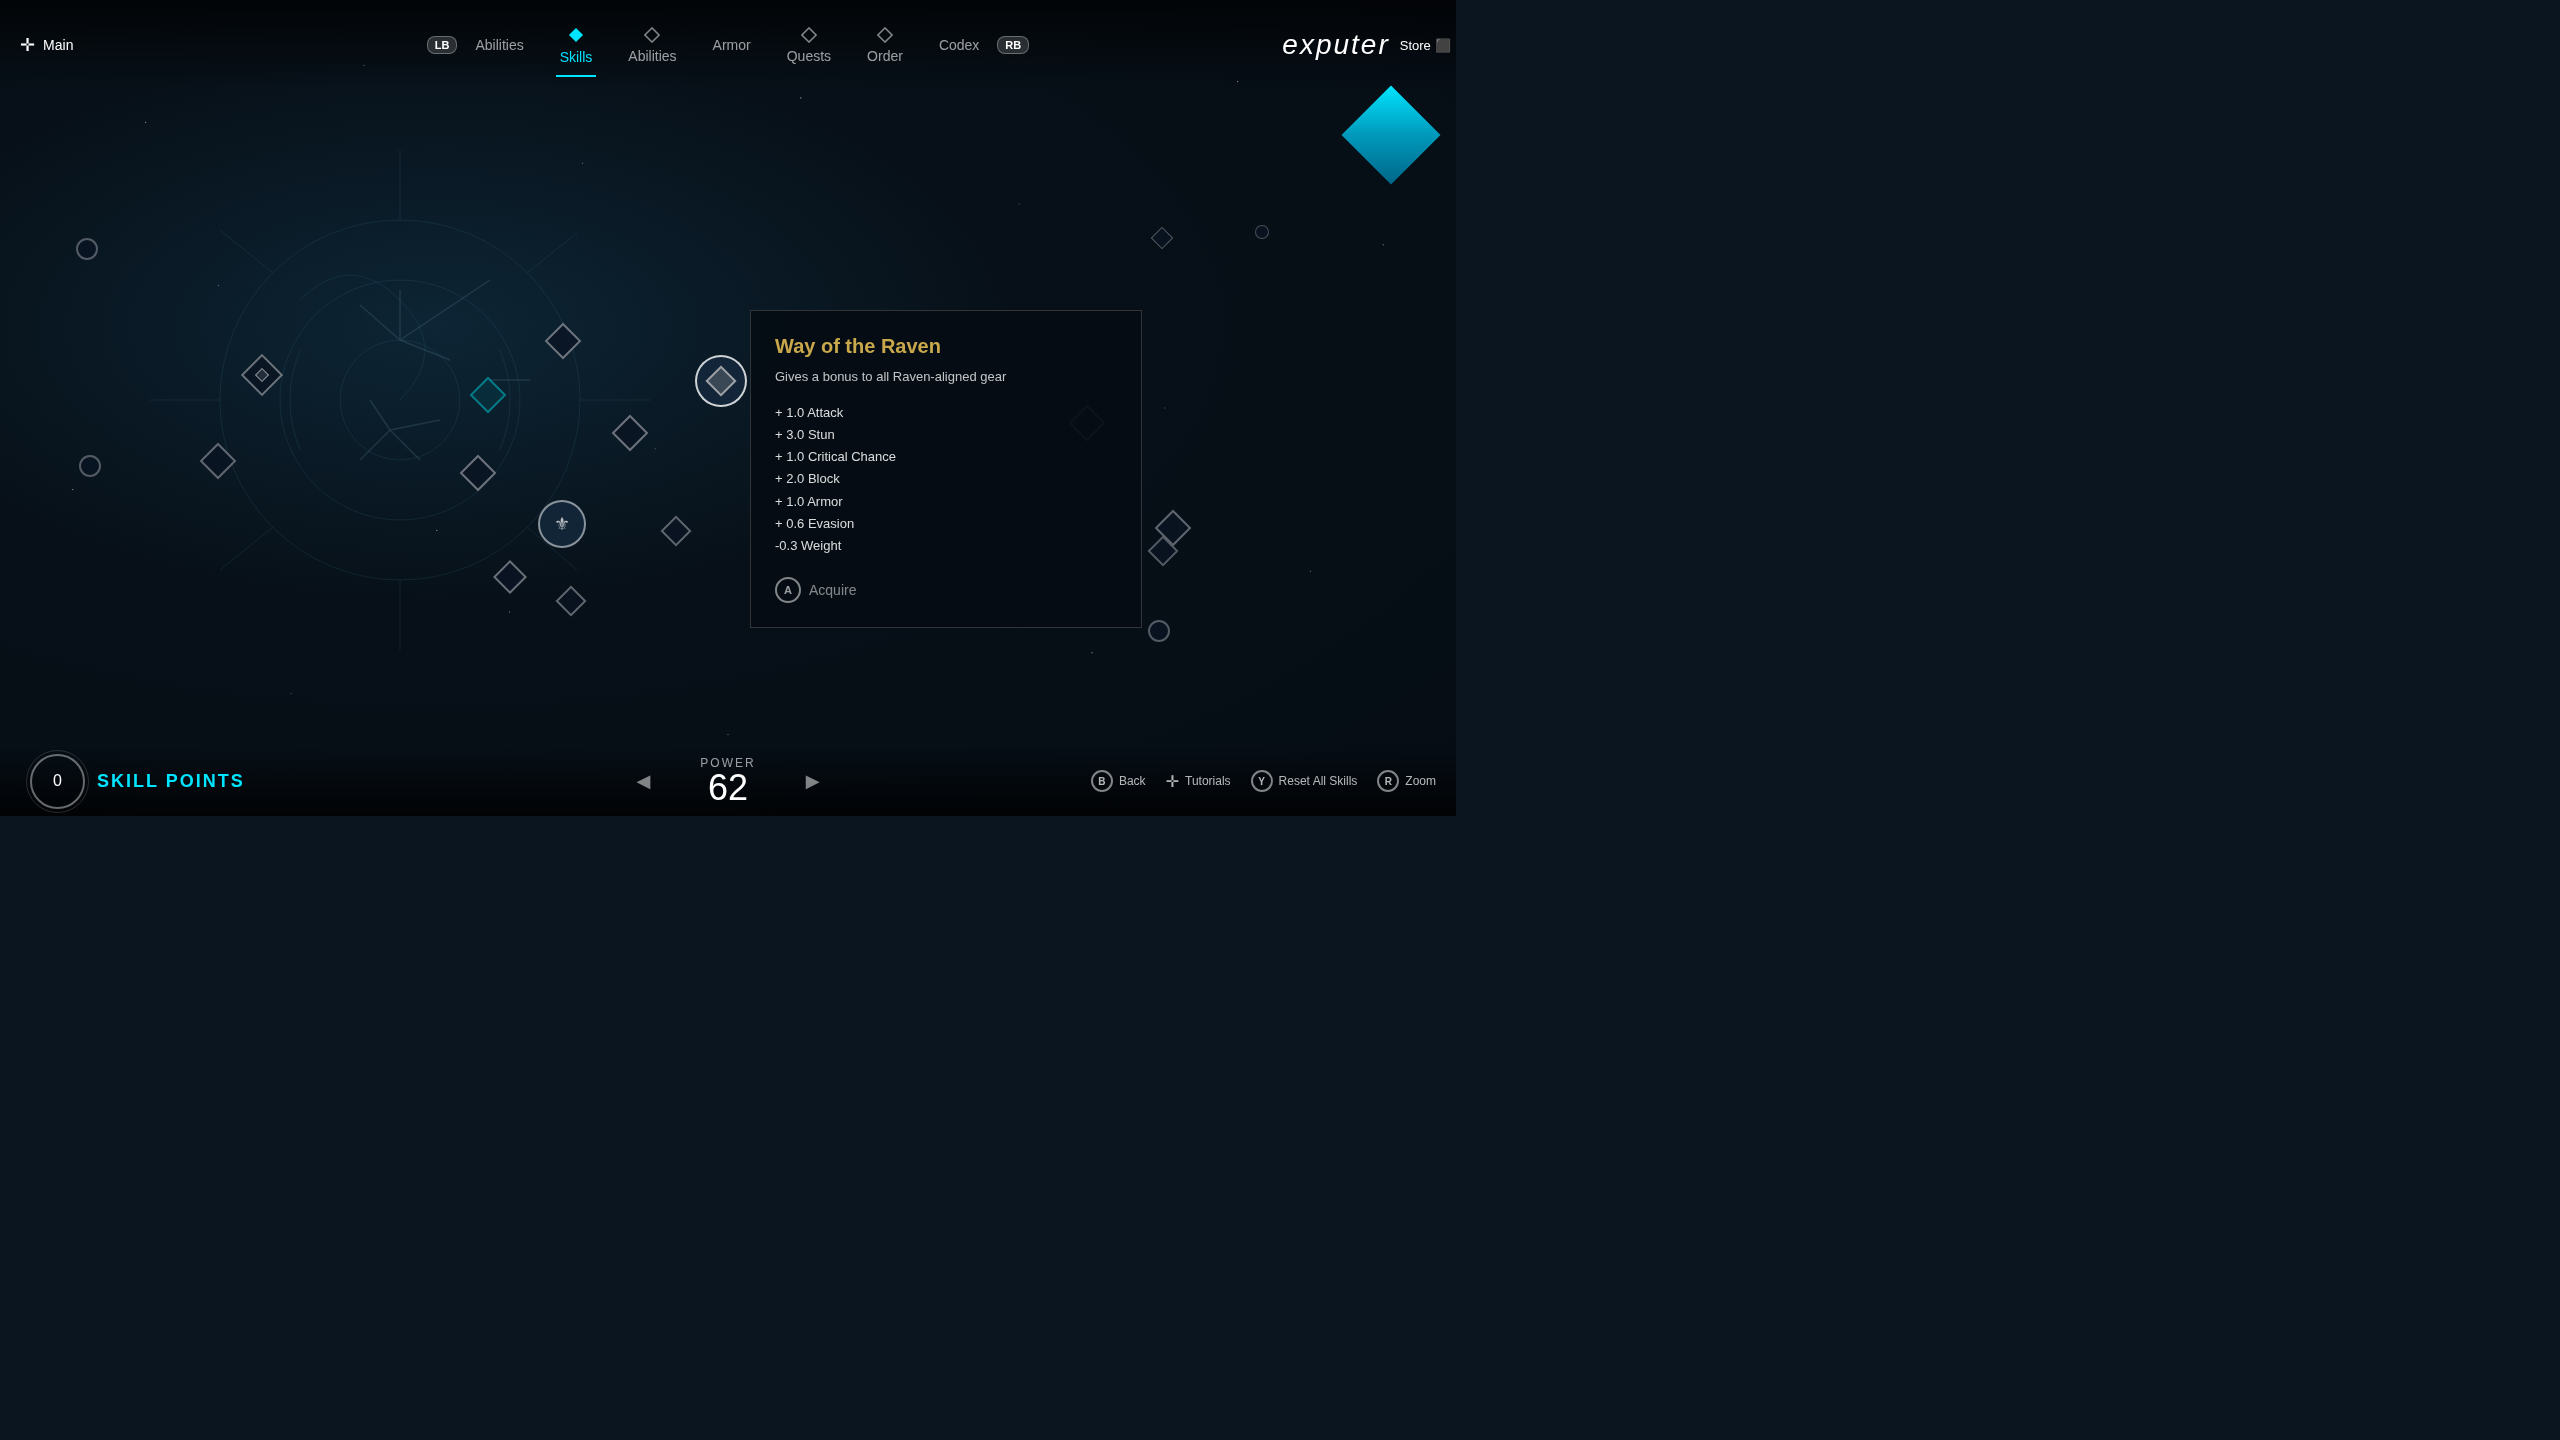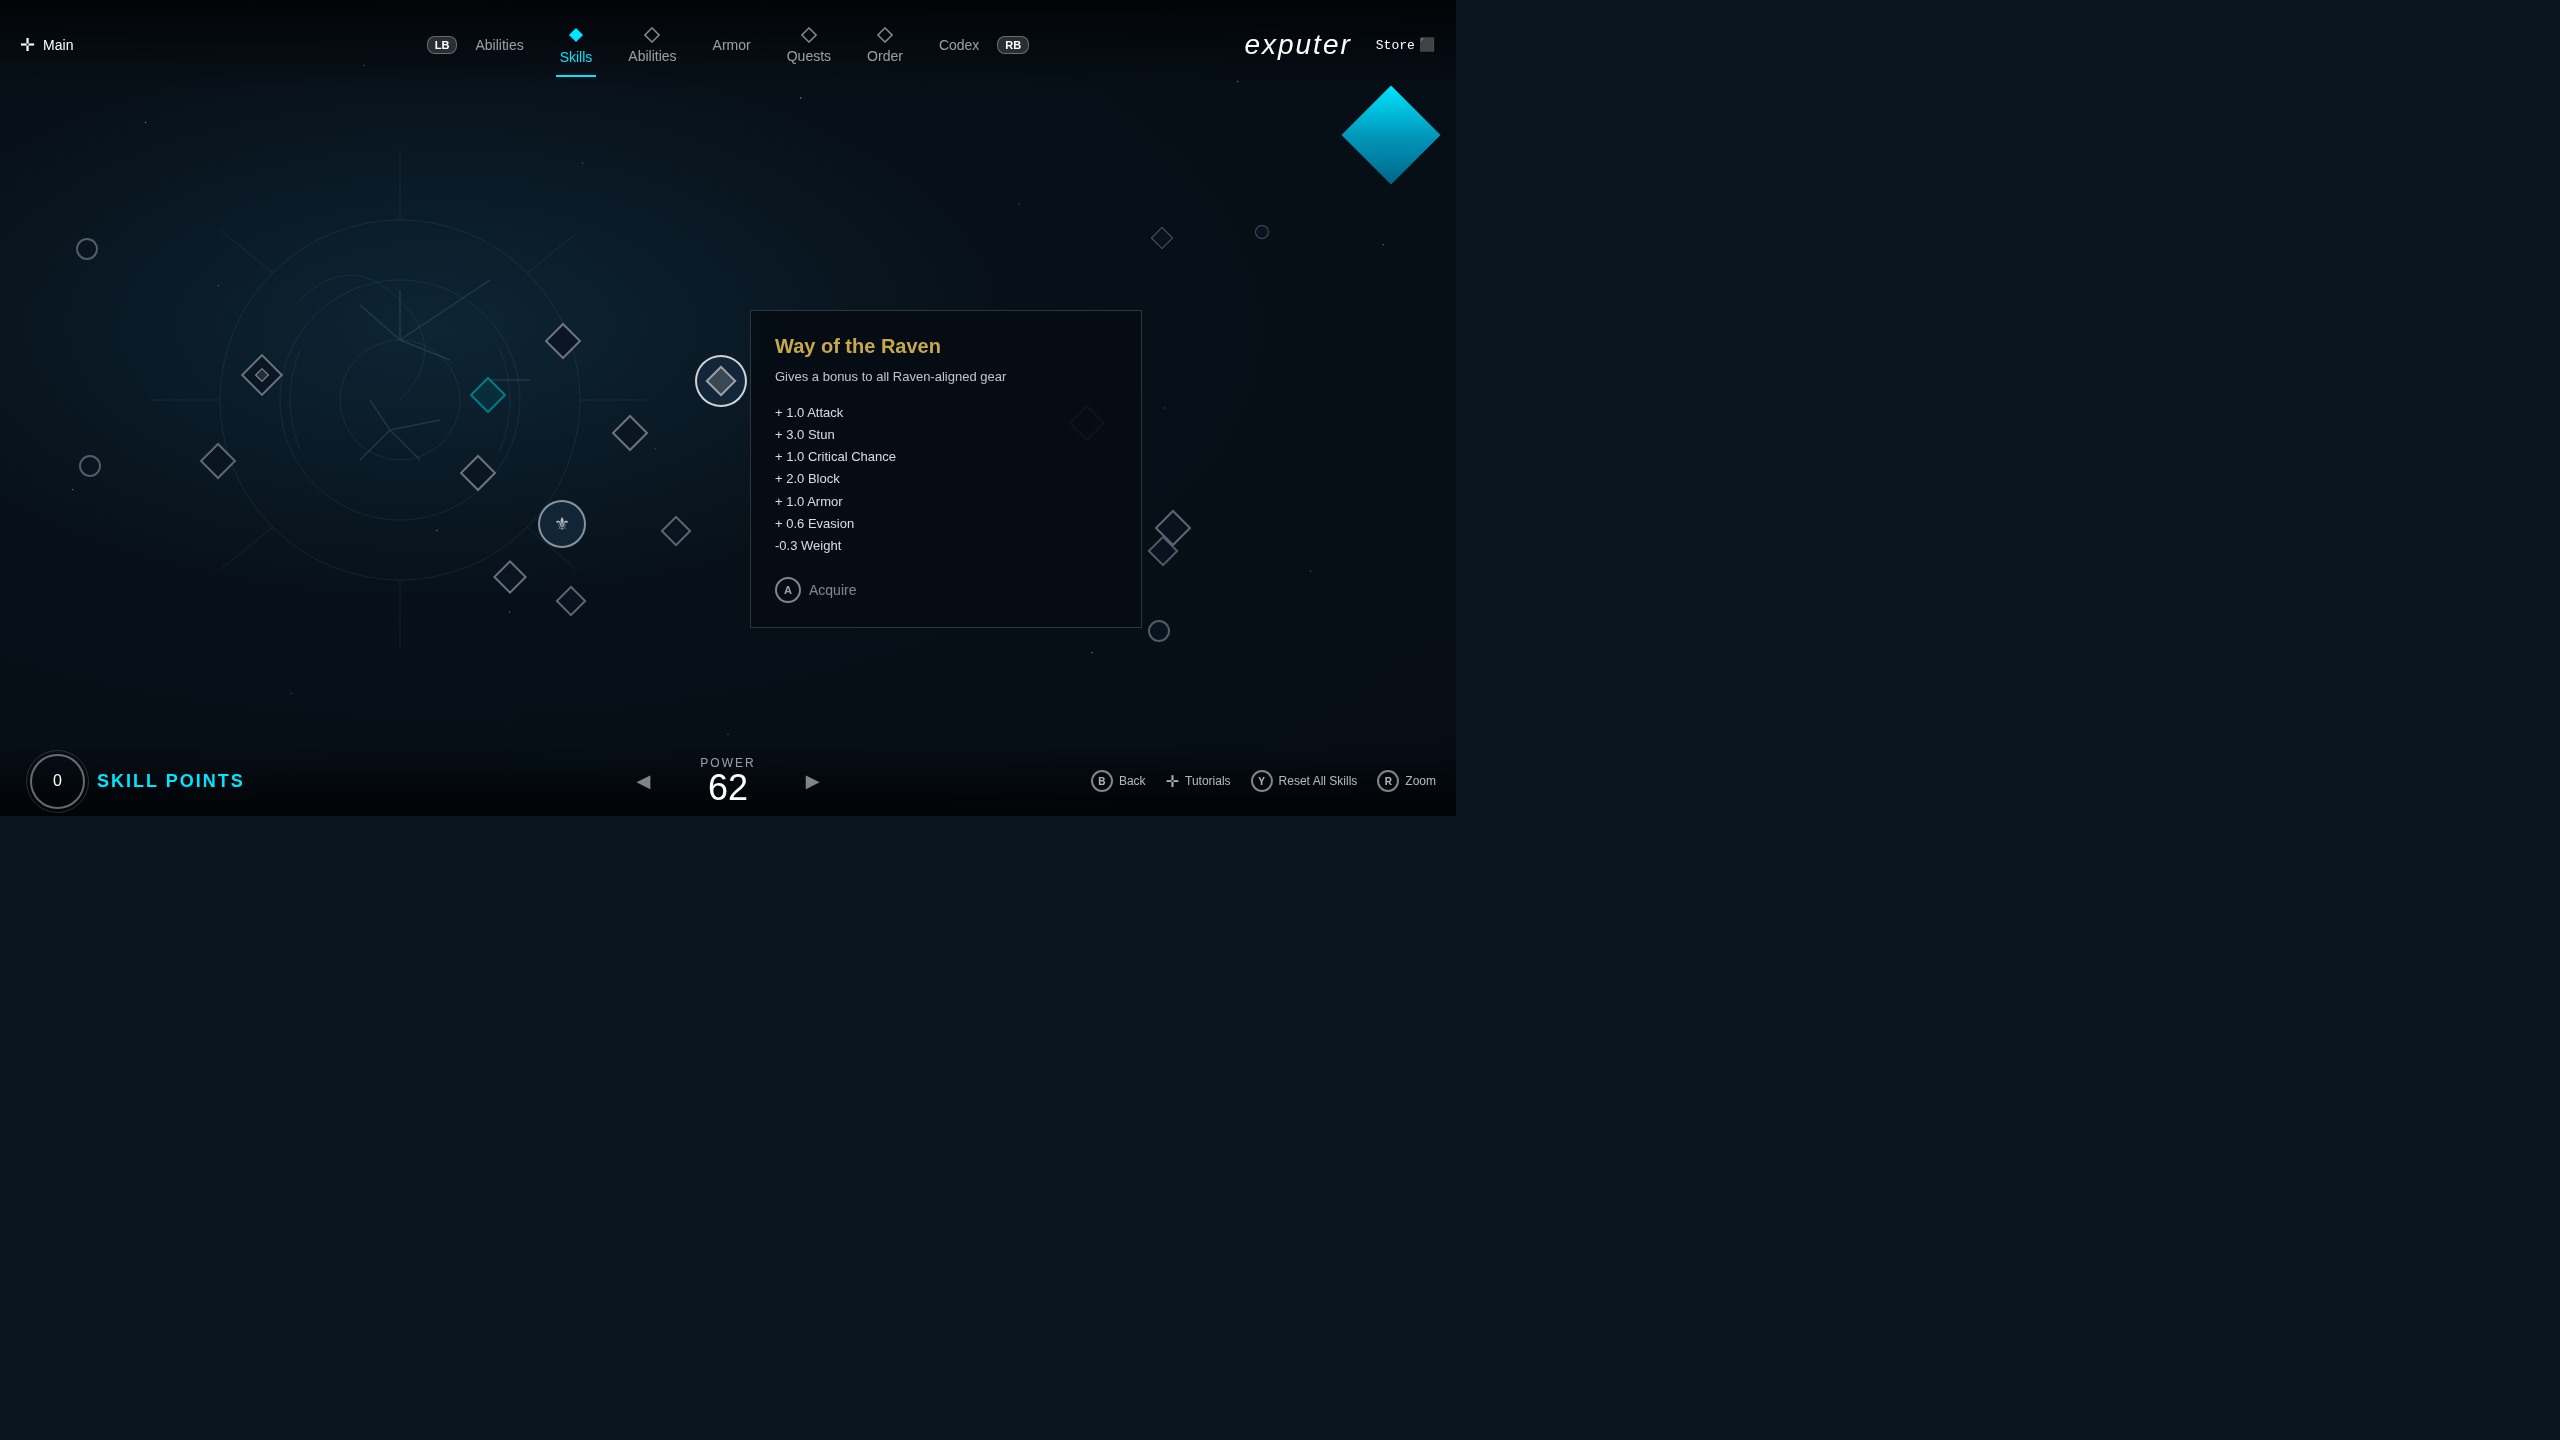--- a/index.html
+++ b/index.html
@@ -116,34 +116,33 @@
     }
 
     .nav-tab .tab-icon {
       display: block;
       text-align: center;
       margin-bottom: 2px;
     }
 
     .nav-right {
       position: absolute;
-      right: 20px;
-      display: flex;
-      align-items: center;
-      gap: 24px;
+      right: 4px;
+      display: flex;
+      align-items: center;
+      gap: 10px;
       justify-content: space-between;
     }
 
     .store-btn {
       color: white;
       font-size: 13px;
       display: flex;
       align-items: center;
       gap: 5px;
-      font-family: Liberation Mono, monospace;
     }
 
     .exputer-logo {
       color: white;
       font-size: 28px;
       font-weight: 300;
       letter-spacing: 2px;
       font-style: italic;
     }
 

